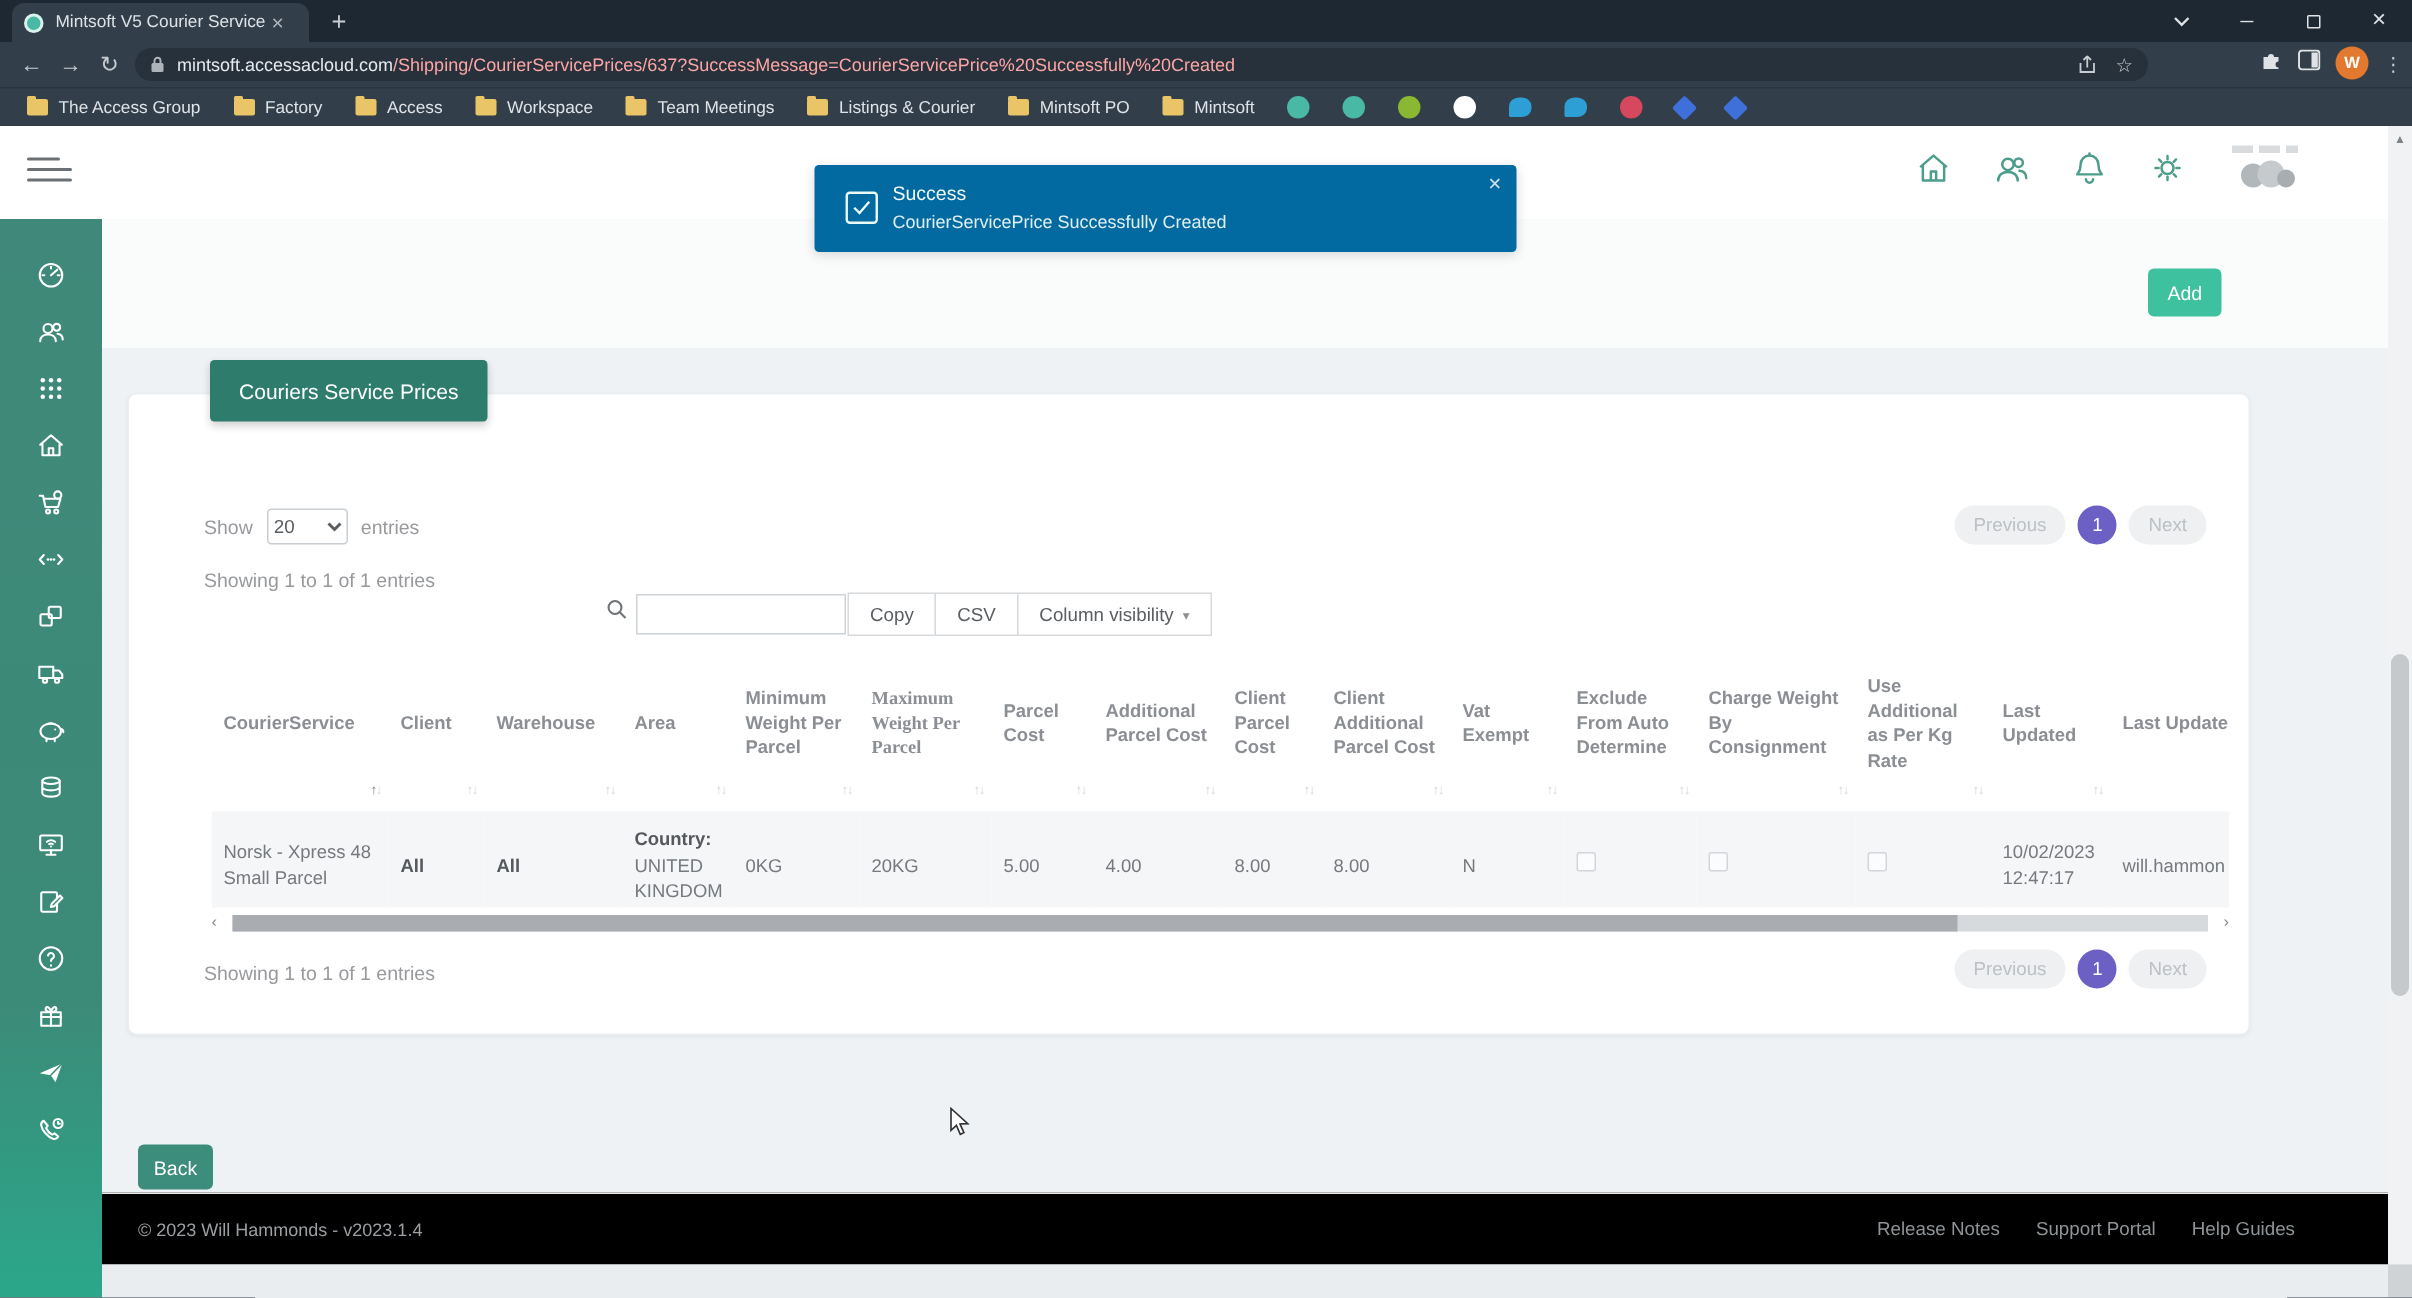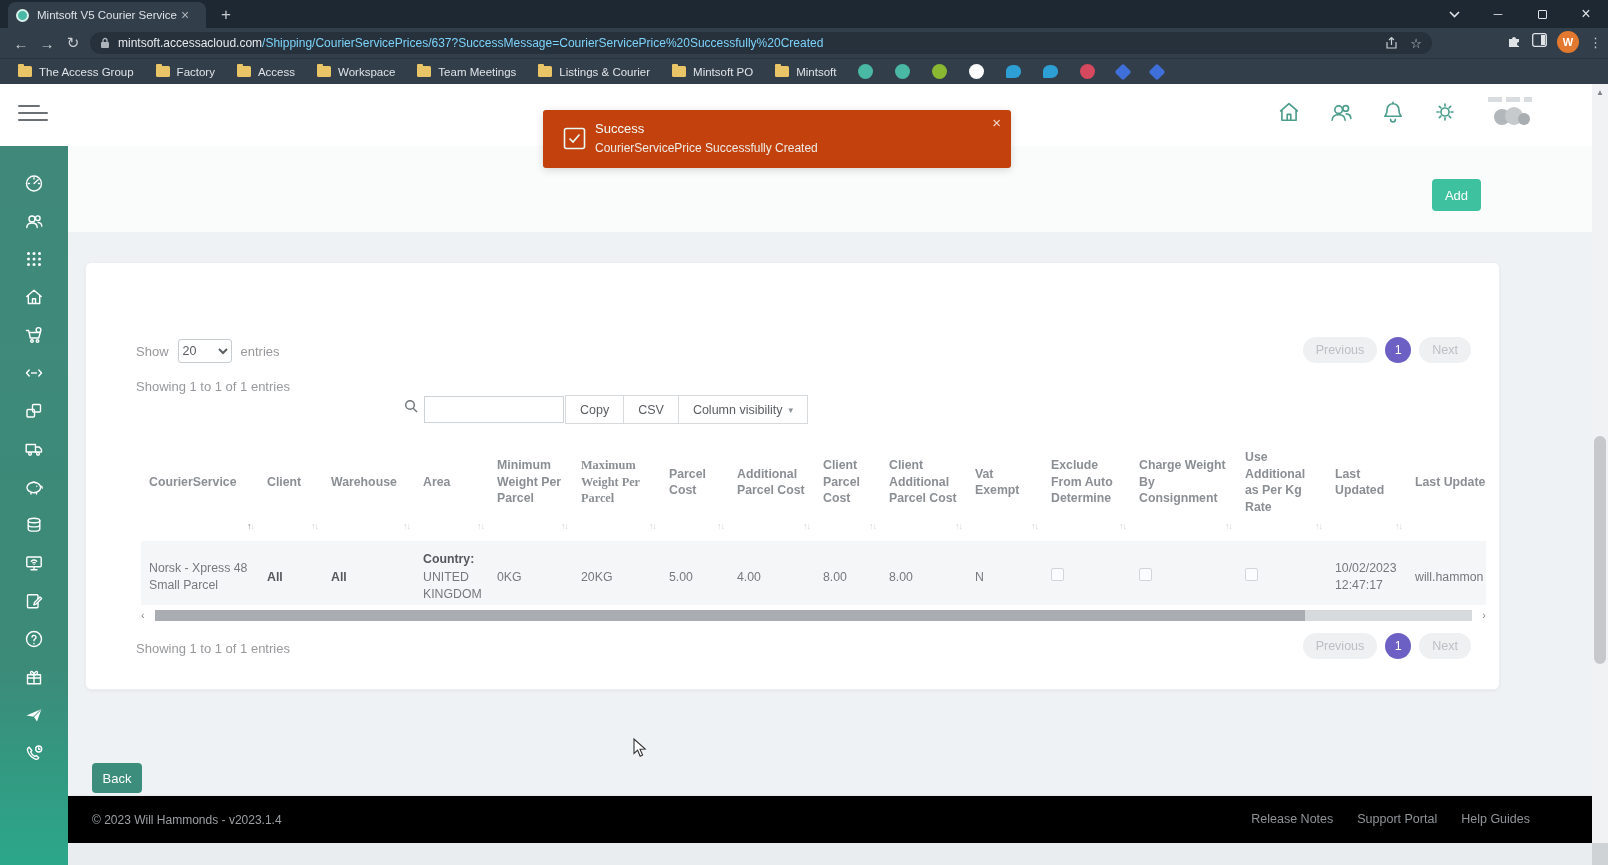--- a/index.html
+++ b/index.html
@@ -19,21 +19,21 @@
   .win-controls { position:absolute; right:0; top:0; height:28px; display:flex; align-items:center; }
   .win-btn { width:44px; height:28px; color:#dfe3e6; display:flex; align-items:center; justify-content:center; font-size:12px; }
   .win-max-glyph { width:9px; height:9px; border:1.4px solid #dfe3e6; border-radius:1px; }
   .win-close { font-size:16px; }
 
   .toolbar { position:absolute; left:0; top:28px; width:1608px; height:30px; background:#323e4a; display:flex; align-items:center; }
   .nav-ic { color:#c7ccd1; font-size:15px; width:26px; text-align:center; }
   .urlbar { position:absolute; left:90px; top:4px; width:1342px; height:22px; background:#27313b; border-radius:11px;
             display:flex; align-items:center; padding:0 10px; }
   .url-domain { color:#e6eaee; font-size:12px; font-weight:normal; margin-left:8px; white-space:nowrap; }
-  .url-path { color:#7dd3fc; font-size:12px; white-space:nowrap; overflow:hidden; }
+  .url-path { color:#fca5a5; font-size:12px; white-space:nowrap; overflow:hidden; }
   .urlbar .spacer { flex:1; }
   .url-ic { color:#c7ccd1; margin-left:12px; display:flex; align-items:center; }
   .tb-right { position:absolute; right:6px; top:3px; display:flex; align-items:center; gap:10px; }
   .avatar { width:22px; height:22px; border-radius:50%; background:#e2792e; color:#fff; font-size:11px; font-weight:bold;
             display:flex; align-items:center; justify-content:center; }
   .dots { color:#c7ccd1; font-size:13px; }
 
   .bookmarks { position:absolute; left:0; top:58px; width:1608px; height:26px; background:#323e4a;
                border-top:1px solid #2a3440; display:flex; align-items:center; padding-left:18px; gap:22px; }
   .bm { display:flex; align-items:center; gap:7px; color:#dfe3e7; font-size:11.5px; white-space:nowrap; }
@@ -118,21 +118,21 @@
               font-size:13px; border:none; border-radius:4px; }
 
   .footer { position:absolute; left:68px; top:795px; width:1524px; height:48px; background:#000000;
             border-top:1px solid #e9eced; }
   .copyright { position:absolute; left:24px; top:17px; color:#9b9fa3; font-size:12px; }
   .footer-links { position:absolute; right:62px; top:16px; display:flex; gap:24px; }
   .footer-links span { color:#8f9498; font-size:12.5px; }
   .bottom-strip { position:absolute; left:68px; top:843px; width:1524px; height:22px; background:#e9edf0; }
 
   
-  .toast { position:absolute; left:543px; top:110px; width:468px; height:58px; background:#c2410c; border-radius:3px;
+  .toast { position:absolute; left:543px; top:110px; width:468px; height:58px; background:#0369a1; border-radius:3px;
            box-shadow:0 2px 8px rgba(0,0,0,.15); z-index:20; color:#f2fbf8; }
   .toast-icon { position:absolute; left:20px; top:17px; }
   .toast-title { position:absolute; left:52px; top:11px; font-size:13px; }
   .toast-msg { position:absolute; left:52px; top:31px; font-size:12px; opacity:.92; }
   .toast-close { position:absolute; right:10px; top:4px; font-size:15px; color:rgba(255,255,255,.8); }
 
   
   .vscroll { position:absolute; right:0; top:84px; width:16px; height:781px; background:#f1f2f3; }
   .vs-up { position:absolute; top:4px; left:0; width:16px; text-align:center; color:#7e8387; font-size:8px; }
   .vs-thumb { position:absolute; left:2px; top:352px; width:12px; height:228px; background:#c5c9cc; border-radius:6px; }
@@ -405,20 +405,21 @@
           <circle cx="15.7" cy="7" r="3"></circle>
           <path d="M15.7 5.8 v1.4 h1.2"></path>
         </svg>
       </span>
   </div>
 
   <div class="main-bg"></div>
   <div class="panel-top"></div>
   <button class="add-btn">Add</button>
 
+  <div class="chip">Couriers Service Prices</div>
 
   <div class="card">
     <div class="show-group">
       <span>Show</span>
       <select class="page-size"><option>20</option></select>
       <span>entries</span>
     </div>
 
     <div class="pagination pag-top">
       <span class="pill">Previous</span>

